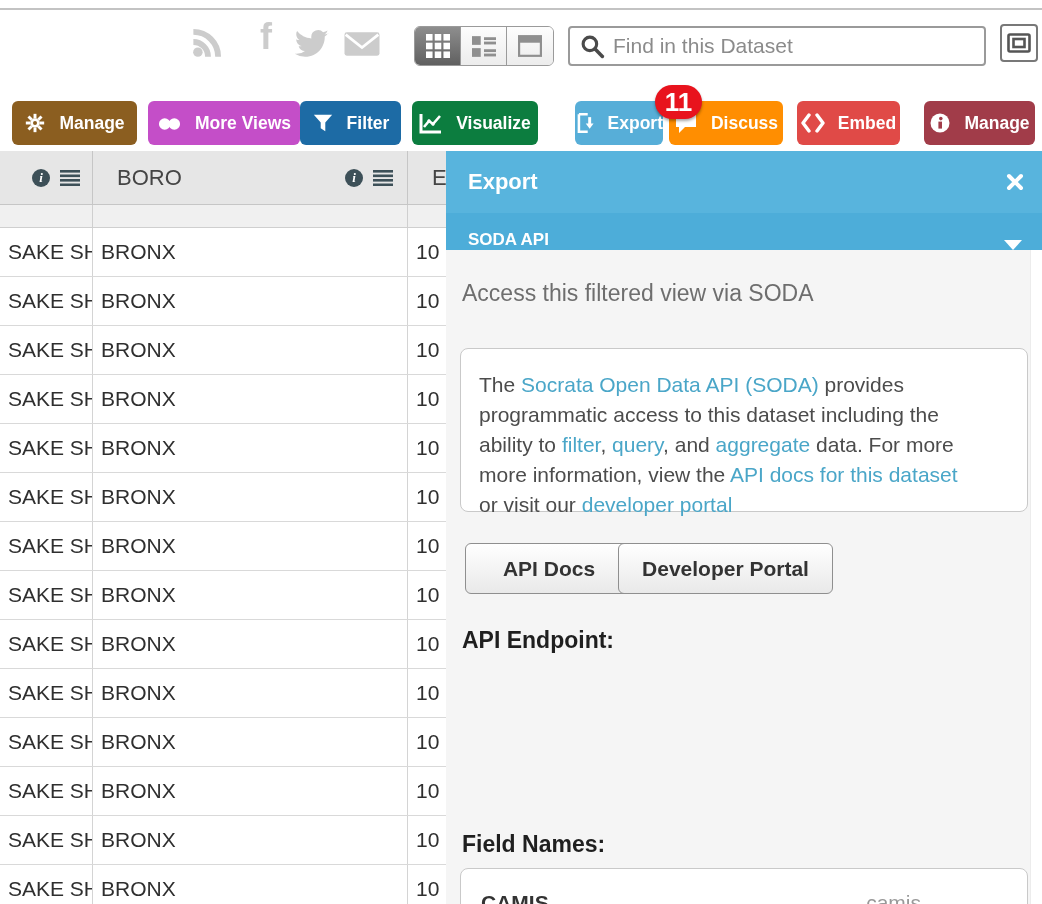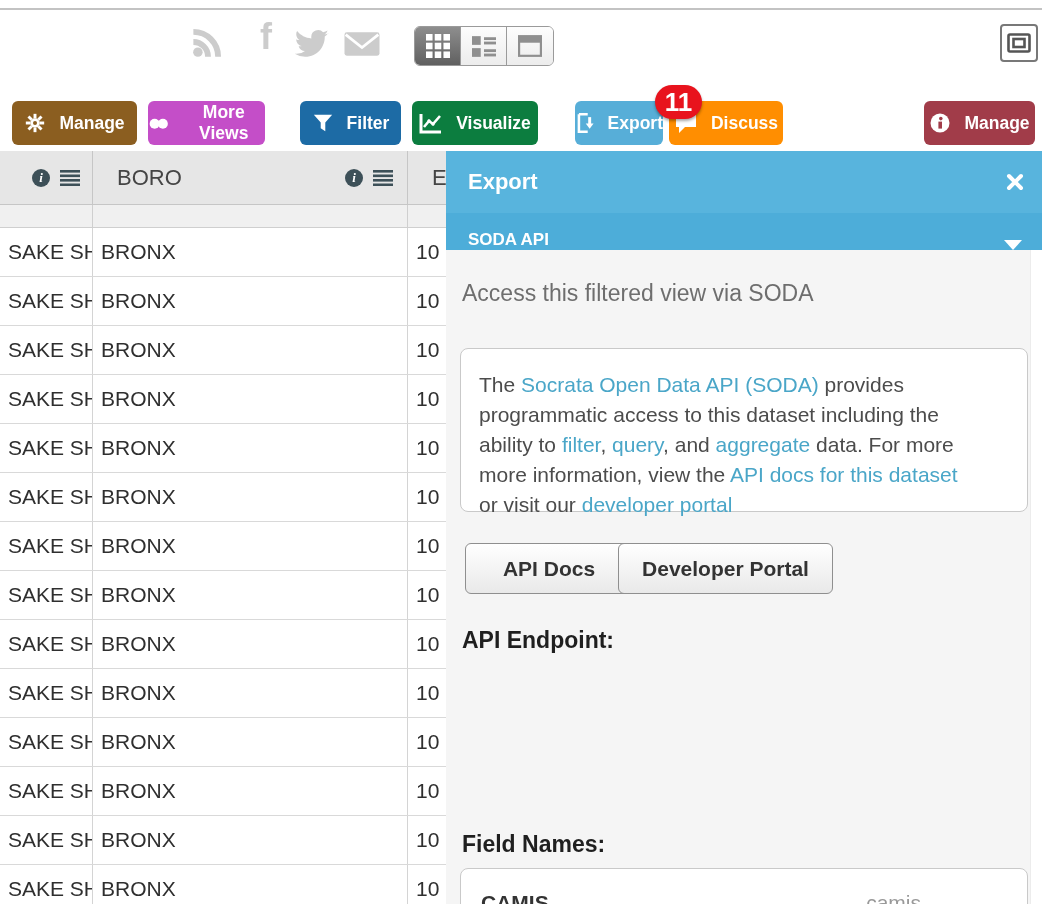--- a/index.html
+++ b/index.html
@@ -28,21 +28,21 @@
   .maximize-btn { position:absolute; left:1000px; top:24px; width:38px; height:38px;
                   border:2px solid #787878; border-radius:4px; background:#fff;
                   display:flex; align-items:center; justify-content:center; cursor:pointer; }
 
   
   .toolbar { position:absolute; top:98px; left:0; width:1042px; height:52px; background:#fff; }
   .tb { position:absolute; top:3px; height:44px; border:none; border-radius:6px; color:#fff;
         display:flex; align-items:center; justify-content:center; gap:13px;
         font-size:17.5px; font-weight:600; cursor:pointer; font-family:"Liberation Sans", sans-serif; }
   .tb-manage    { left:12px;  width:125px; }
-  .tb-moreviews { left:148px; width:117px; }
+  .tb-moreviews { left:148px; width:152px; }
   .tb-filter    { left:300px; width:101px; }
   .tb-visualize { left:412px; width:126px; }
   .tb-export    { left:575px; width:88px;  box-shadow:0 0 0 3px #ffffff; }
   .tb-discuss   { left:669px; width:114px; }
   .tb-embed     { left:797px; width:103px; }
   .tb-about     { left:924px; width:111px; }
   .discuss-badge { position:absolute; left:655px; top:-13px; min-width:47px; height:34px;
                    background:#e8131d; border-radius:17px; color:#fff; font-size:26px; font-weight:bold;
                    display:flex; align-items:center; justify-content:center; z-index:5;
                    box-shadow:0 2px 3px rgba(0,0,0,.35); }
@@ -163,20 +163,27 @@
         </svg>
     </div>
     <div class="seg">
       <svg width="24" height="22" viewBox="0 0 22 20">
           <rect x="1" y="1" width="20" height="18" fill="none" stroke="#8f8f8f" stroke-width="2"></rect>
           <rect x="1" y="1" width="20" height="6" fill="#8f8f8f"></rect>
         </svg>
     </div>
   </div>
 
+  <div class="search-box">
+    <svg width="25" height="25" viewBox="0 0 24 24">
+        <circle cx="9.5" cy="9.5" r="6.5" fill="none" stroke="#4a4a4a" stroke-width="3"></circle>
+        <line x1="14.5" y1="14.5" x2="21.5" y2="21.5" stroke="#4a4a4a" stroke-width="3.4" stroke-linecap="round"></line>
+      </svg>
+    <input type="text" placeholder="Find in this Dataset" style="">
+  </div>
 
   <div class="maximize-btn">
     <svg width="24" height="20" viewBox="0 0 24 20">
         <rect x="1.5" y="1.5" width="21" height="17" rx="1.5" fill="none" stroke="#555" stroke-width="2.6"></rect>
         <rect x="6.5" y="6" width="11" height="8" fill="none" stroke="#555" stroke-width="2.6"></rect>
       </svg>
   </div>
 
   <div class="toolbar">
     <button class="tb tb-manage" style="background: rgb(139, 94, 32);">
@@ -226,20 +233,26 @@
           <path d="M11 11.5l4 5.5 4-5.5z" fill="#fff"></path>
         </svg>
       <span>Export</span>
     </button>
     <span class="discuss-badge">11</span>
     <button class="tb tb-discuss" style="background: rgb(255, 142, 1);">
       <svg width="24" height="22" viewBox="0 0 24 22">
           <path d="M2 3h20v12H11l-6 6v-6H2z" fill="#fff"></path>
         </svg>
       <span>Discuss</span>
+    </button>
+    <button class="tb tb-embed" style="background: rgb(224, 74, 71);">
+      <svg width="24" height="20" viewBox="0 0 24 20">
+          <path d="M8 2L2 10l6 8M16 2l6 8-6 8" stroke="#fff" stroke-width="3.4" fill="none" stroke-linecap="round" stroke-linejoin="round"></path>
+        </svg>
+      <span>Embed</span>
     </button>
     <button class="tb tb-about" style="background: rgb(161, 60, 73);">
       <svg width="22" height="22" viewBox="0 0 22 22">
           <circle cx="11" cy="11" r="9.5" fill="#fff"></circle>
           <circle cx="11.8" cy="6.6" r="1.8" fill="#a13c49"></circle>
           <rect x="9.4" y="9.6" width="3.6" height="7" fill="#a13c49"></rect>
         </svg>
       <span>Manage</span>
     </button>
   </div>

